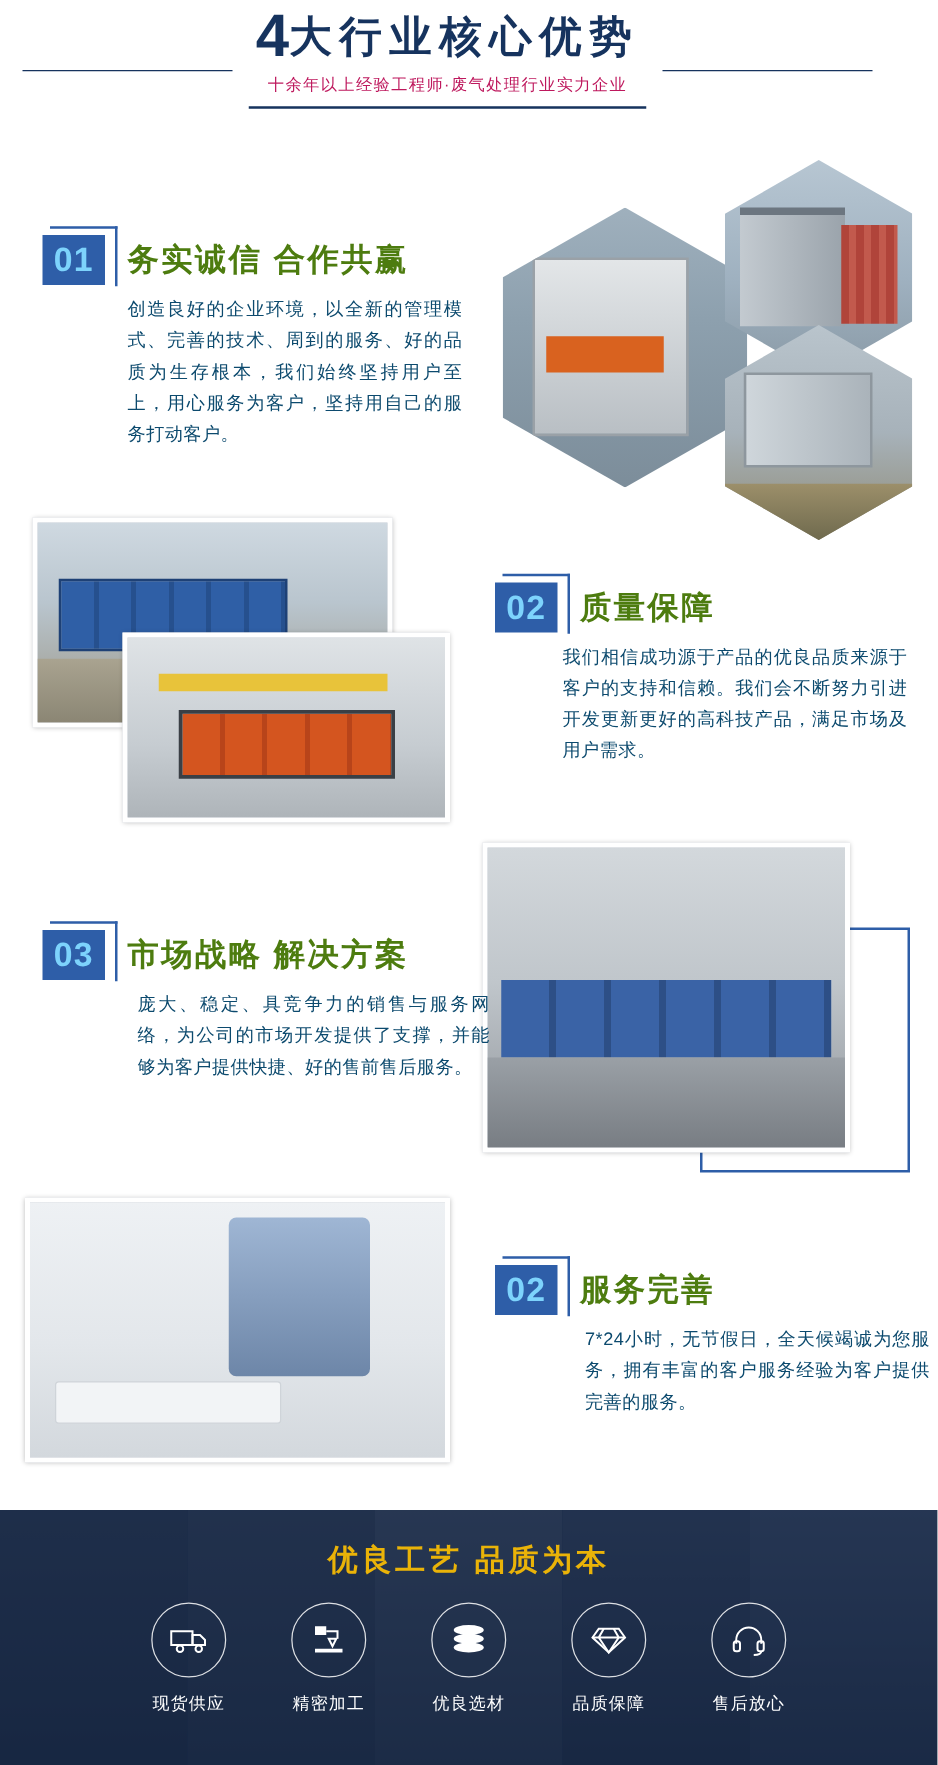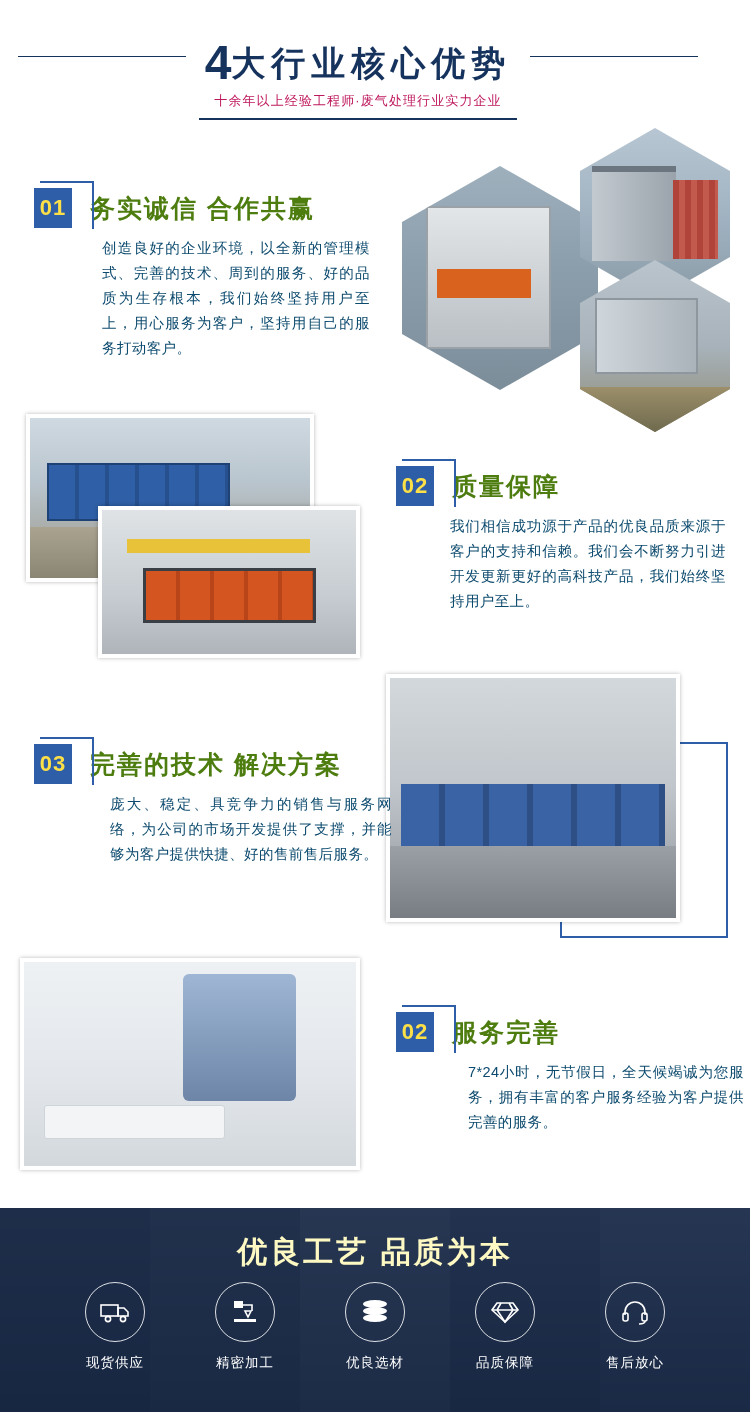--- a/index.html
+++ b/index.html
@@ -15,21 +15,21 @@
     width: 750px;
     height: 1412px;
     background: #fff;
   }
 
   
   .header {
     position: relative;
     width: 716px;
     height: 112px;
-    padding-top: 43px;
+    padding-top: 10px;
     text-align: center;
   }
   .header-line-left, .header-line-right {
     position: absolute;
     top: 56px;
     width: 168px;
     height: 1px;
     background: #16335e;
   }
   .header-line-left { left: 18px; }
@@ -58,25 +58,25 @@
   .header-underline {
     margin: 8px auto 0 auto;
     width: 318px;
     height: 2px;
     background: #16335e;
   }
 
   .txtblock { position: absolute; }
   .txt-head { display: flex; align-items: flex-start; }
   .numbox {
-    width: 38px;
+    width: 50px;
     height: 40px;
     background: #2e5ea8;
-    color: #fde047;
-    font-size: 22px;
+    color: #7dd3fc;
+    font-size: 27px;
     font-weight: bold;
     display: flex;
     align-items: center;
     justify-content: center;
     flex: none;
     letter-spacing: 1px;
   }
   .numbox-wrap { position: relative; flex: none; }
   .numbox-wrap:after {
     content: "";
@@ -253,26 +253,26 @@
   .fp2 { background: linear-gradient(180deg,#46515f,#2a3340); }
   .fp3 { background: linear-gradient(180deg,#5a6573,#333c49); }
   .fp4 { background: linear-gradient(180deg,#49566a,#252e3b); }
   .fp5 { background: linear-gradient(180deg,#54627a,#2c3645); }
   .footer-overlay {
     position:absolute; inset:0;
     background: rgba(18,38,72,.72);
   }
   .footer-title {
     position:absolute; top:24px; left:0; width:100%;
-    text-align:center; color:#fef9c3;
-    font-size:30px; font-weight:bold; letter-spacing:3px;
+    text-align:center; color:#eab308;
+    font-size:24px; font-weight:bold; letter-spacing:3px;
   }
   .footer-items {
     position:absolute; top:74px; left:0; width:100%;
-    display:flex; justify-content:center; gap:38px;align-items:flex-end;
+    display:flex; justify-content:center; gap:20px;align-items:flex-end;
   }
   .f-item { width:92px; text-align:center; }
   .f-circle {
     width:60px;height:60px;border-radius:50%;
     border:1.5px solid rgba(255,255,255,.85);
     margin:0 auto;
     display:flex;align-items:center;justify-content:center;
     color:#fff;
   }
   .f-label {
@@ -323,34 +323,34 @@
     <div class="img-orange-unit"></div>
   </div>
 
   <div class="txtblock" style="left:396px; top:466px; width:330px;">
     <div class="txt-head">
       <div class="numbox-wrap">
         <div class="numbox">02</div>
       </div>
       <div class="txt-title">质量保障</div>
     </div>
-    <div class="txt-body" style="margin-left:54px; width:276px;">我们相信成功源于产品的优良品质来源于客户的支持和信赖。我们会不断努力引进开发更新更好的高科技产品，我们始终坚持用户至上。</div>
+    <div class="txt-body" style="margin-left:54px; width:276px;">我们相信成功源于产品的优良品质来源于客户的支持和信赖。我们会不断努力引进开发更新更好的高科技产品，满足市场及用户需求。</div>
   </div>
 
   <div class="outline-box" style="left:560px; top:742px; width:168px; height:196px;"></div>
   <div class="photo framed" style="left:386px; top:674px; width:294px; height:248px;">
     <div class="img-workshop"></div>
   </div>
 
   <div class="txtblock" style="left:34px; top:744px; width:344px;">
     <div class="txt-head">
       <div class="numbox-wrap">
         <div class="numbox">03</div>
       </div>
-      <div class="txt-title">完善的技术 解决方案</div>
+      <div class="txt-title">市场战略 解决方案</div>
     </div>
     <div class="txt-body" style="margin-left:76px; width:282px;">庞大、稳定、具竞争力的销售与服务网络，为公司的市场开发提供了支撑，并能够为客户提供快捷、好的售前售后服务。</div>
   </div>
 
   <div class="photo framed" style="left:20px; top:958px; width:340px; height:212px;">
     <div class="img-office"></div>
   </div>
 
   <div class="txtblock" style="left:396px; top:1012px; width:330px;">
     <div class="txt-head">

